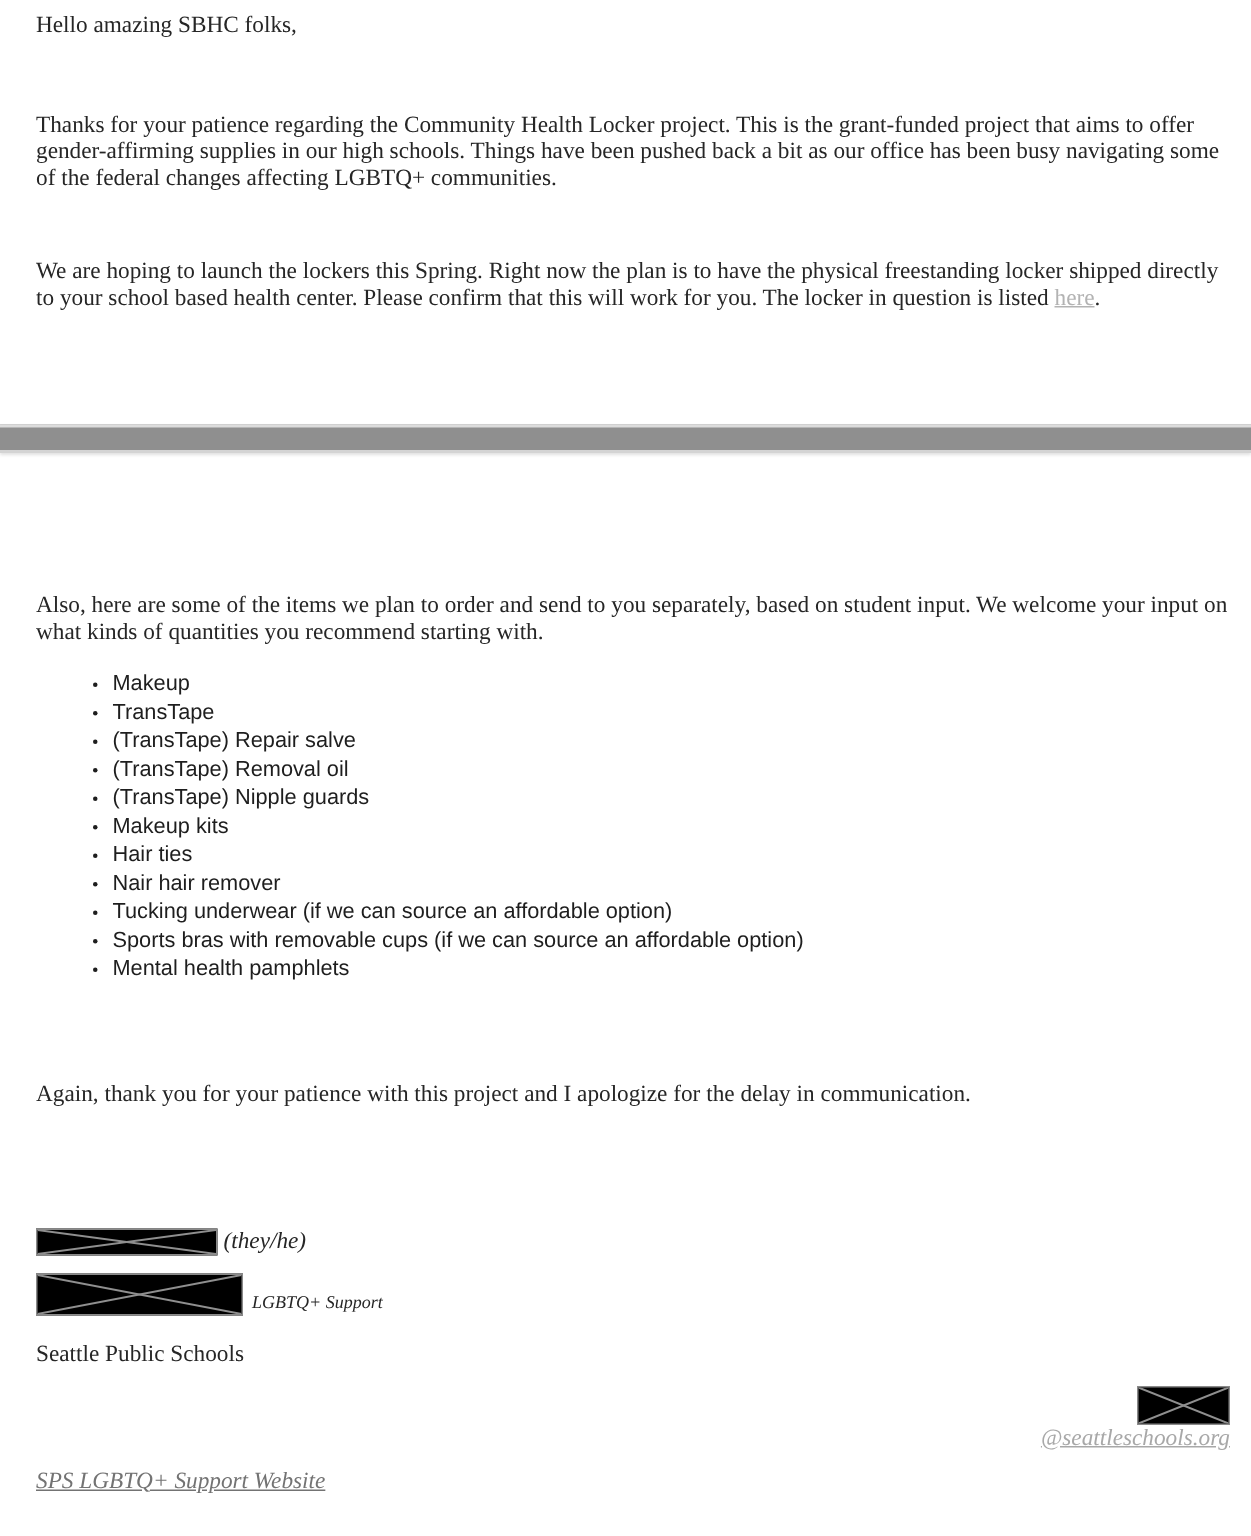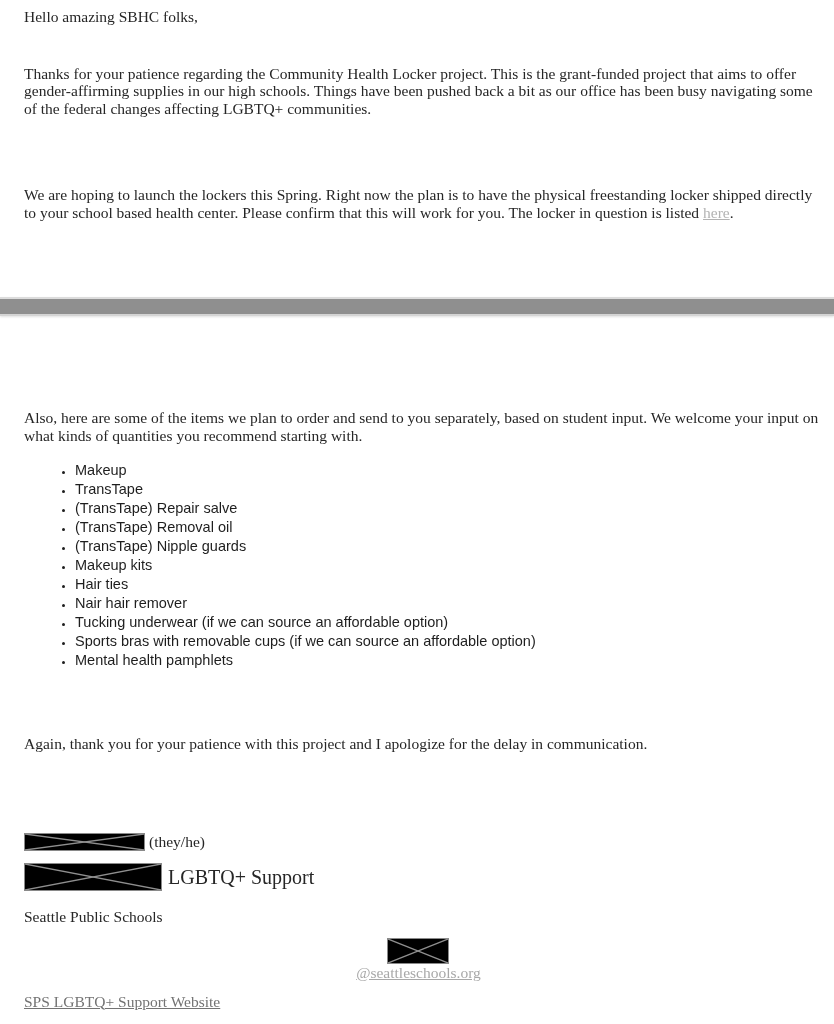--- a/index.html
+++ b/index.html
@@ -19,22 +19,22 @@
     padding-left: 24px;
     padding-right: 14px;
   }
   p {
     margin: 0;
     font-size: 15.5px;
     line-height: 17.5px;
     color: #262626;
   }
   .greeting   { margin-top: 8px; }
-  .para-intro { margin-top: 39px; }
-  .para-launch{ margin-top: 69px; }
+  .para-intro { margin-top: 49px; }
+  .para-launch{ margin-top: 45px; }
 
   a.doc-link {
     color: #b3b3b3;
     text-decoration: underline;
     cursor: pointer;
   }
 
   .page-divider {
     margin-top: 76px;
     width: 834px;
@@ -60,31 +60,32 @@
   ul.supply-list li::marker {
     color: #1e1e1e;
     font-size: 11px;
   }
 
   .para-closing { margin-top: 65px; }
 
   .signature { margin-top: 80px; }
   .sig-row {
     display: flex;
-    align-items: center;
+    align-items: flex-end;
+    font-style: italic;
   }
   .sig-row .sig-text {
     font-size: 15.5px;
     line-height: 18px;
     color: #262626;
     margin-left: 4px;
   }
   .row-name    { margin-top: 0; }
   .row-role    { margin-top: 12px; }
-  .row-role .sig-text { font-size: 20px; margin-left: 6px; }
+  .row-role .sig-text { font-size: 12px; margin-left: 6px; }
   .row-office  { margin-top: 13px; }
   .row-district{ margin-top: 17px; }
   .row-email   { margin-top: 12px; margin-left: -9px; flex-direction: column; }
   .row-website { margin-top: 11px; }
 
   .sig-line {
     font-size: 15.5px;
     line-height: 18px;
     color: #262626;
   }

